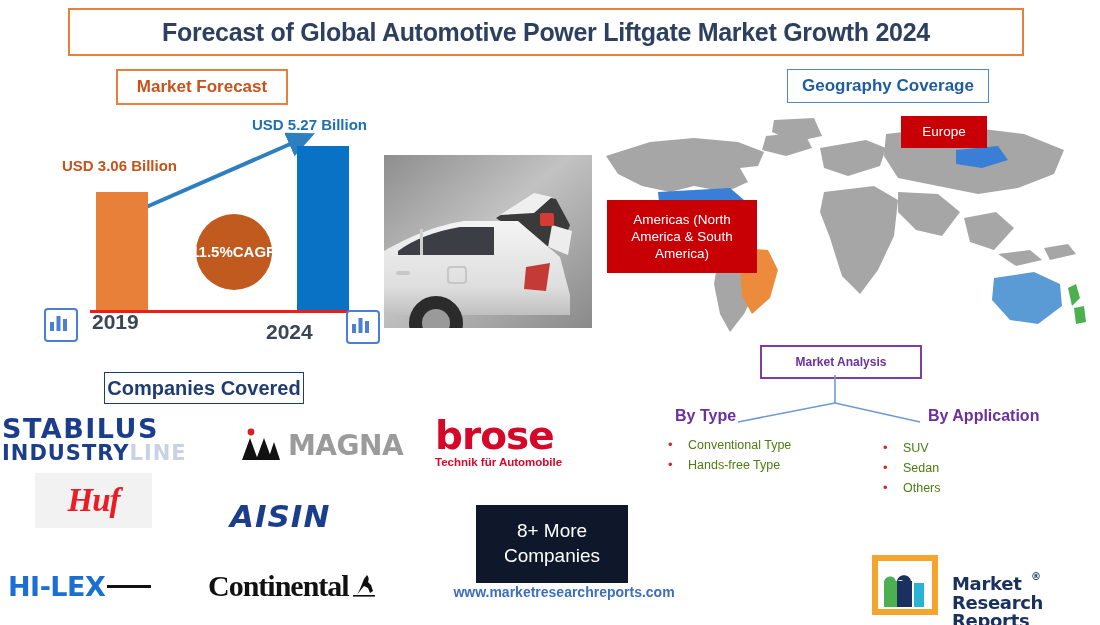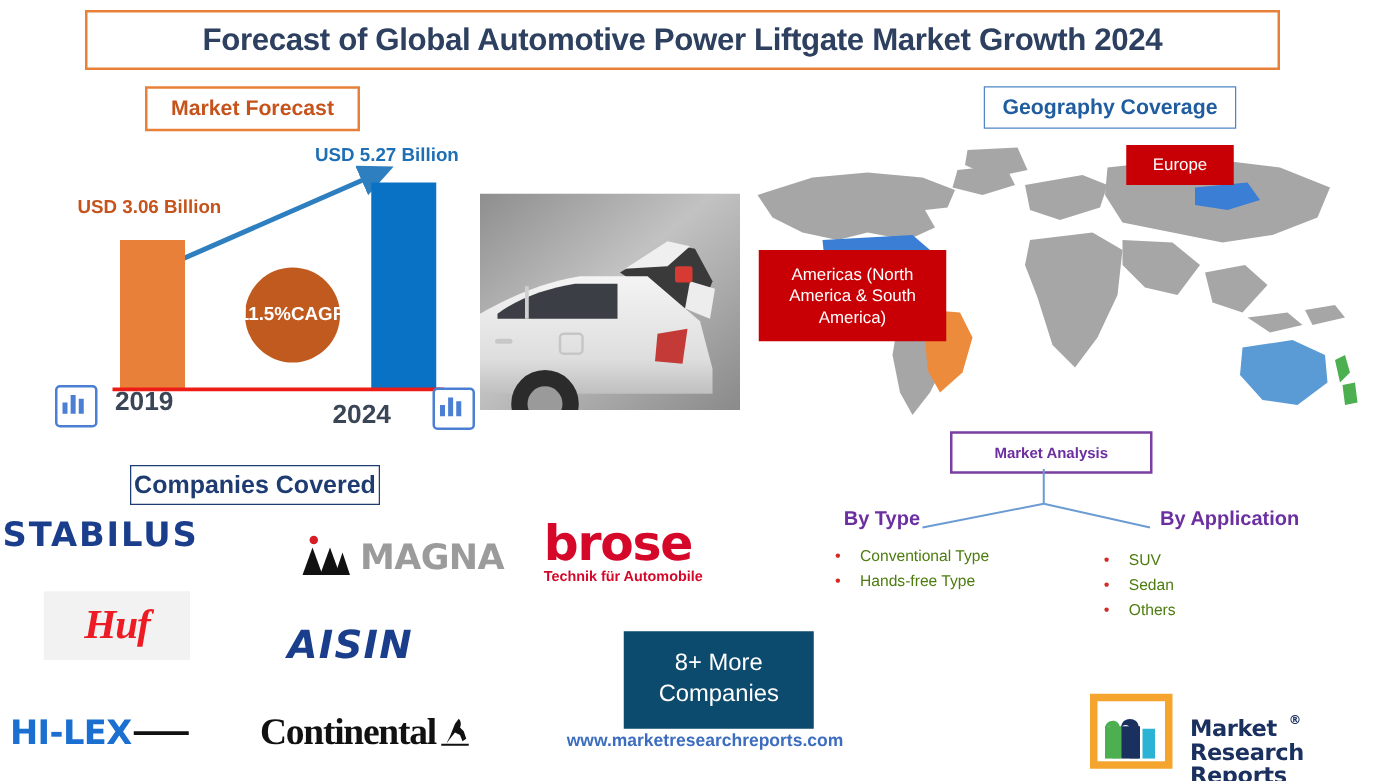--- a/index.html
+++ b/index.html
@@ -100,23 +100,23 @@
 
   #logo-hilex{left:8px;top:568px;width:170px;height:36px;display:flex;align-items:center;}
   #hilex-word{font-size:27px;font-weight:bold;color:#1B6FD1;letter-spacing:-0.5px;
               font-family:"DejaVu Sans",sans-serif;}
   #hilex-bar{width:44px;height:3px;background:#111;margin-left:2px;}
 
   #logo-continental{left:208px;top:568px;width:215px;height:36px;display:flex;align-items:center;}
   #continental-word{font-size:30px;font-weight:bold;color:#111;letter-spacing:-1px;
                     font-family:"Liberation Serif",serif;}
 
-  #more-companies{left:476px;top:505px;width:152px;height:78px;background:#0c4a6e;color:#fff;
+  #more-companies{left:476px;top:505px;width:152px;height:78px;background:#0f172a;color:#fff;
                   display:flex;flex-direction:column;align-items:center;justify-content:center;
-                  font-size:19px;line-height:1.3;text-align:center;margin-left:23px;}
+                  font-size:19px;line-height:1.3;text-align:center;}
 
   #website{left:424px;top:584px;width:280px;text-align:center;font-size:14px;font-weight:bold;
            color:#3C6DBF;}
 
   
   #mrr-logo{left:872px;top:552px;width:215px;height:66px;display:flex;align-items:center;gap:14px;}
   #mrr-mark{width:66px;height:60px;border:6px solid #F5A52E;background:#fff;
             display:flex;align-items:flex-end;justify-content:center;box-sizing:border-box;}
   #mrr-words{position:relative;font-size:18px;font-weight:bold;color:#1A3160;line-height:1.02;
              letter-spacing:-0.3px;font-family:"DejaVu Sans",sans-serif;margin-top:36px;}
@@ -283,20 +283,23 @@
     <li>Others</li>
   </ul>
 </div>
 
 <div class="abs chip" id="chip-companies">
   <span>Companies Covered</span>
 </div>
 
 <div class="abs" id="logo-stabilus">
   <div class="stab-l1">STABILUS</div>
+  <div class="stab-l2">
+    <span class="stab-ind">INDUSTRY</span><span class="stab-line">LINE</span>
+  </div>
 </div>
 
 <div class="abs" id="logo-magna">
   <svg width="40" height="34" viewBox="0 0 40 34">
     <circle cx="11" cy="4" r="3.4" fill="#D81E25"></circle>
     <path d="M2 32 L10 10 L18 32 Z" fill="#111"></path>
     <path d="M16 32 L24 10 L32 32 Z" fill="#111"></path>
     <path d="M28 32 L34 14 L40 32 Z" fill="#111"></path>
   </svg>
   <span id="magna-word">MAGNA</span>

